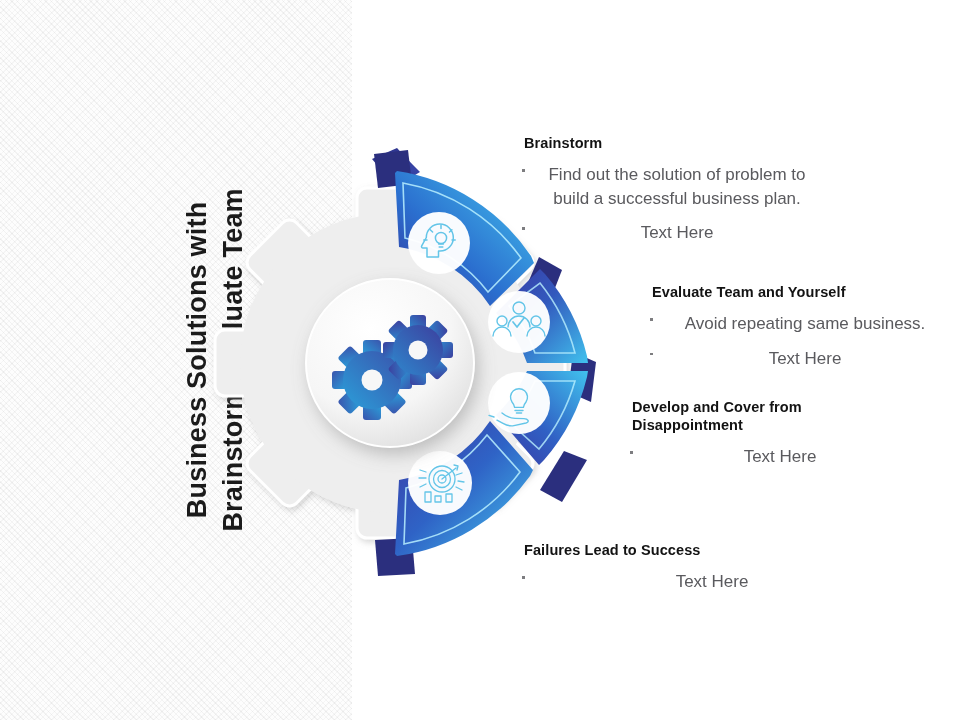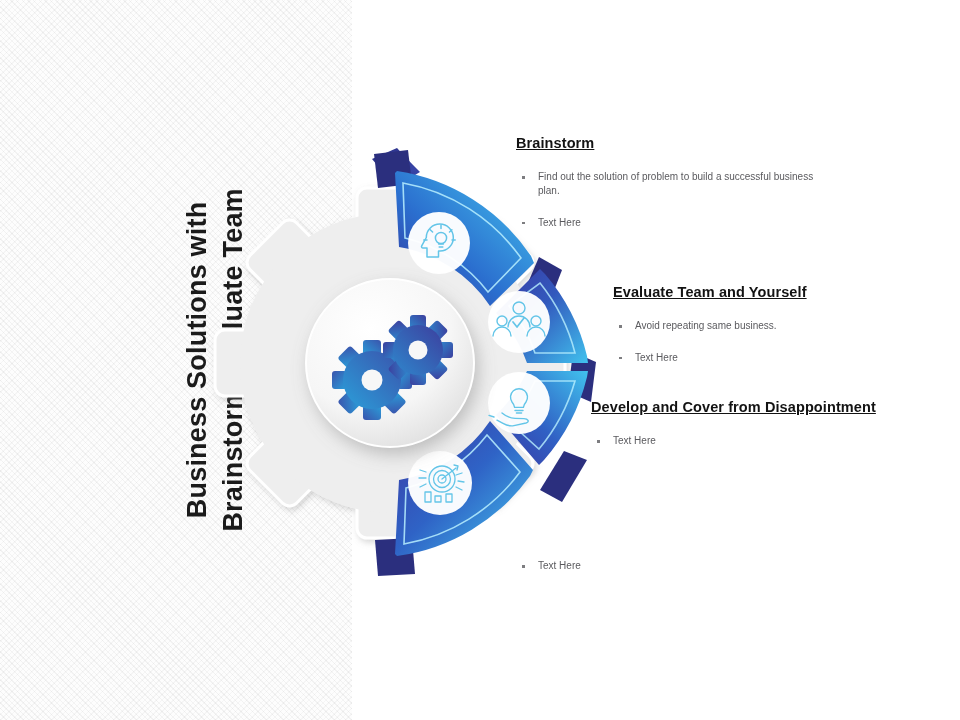--- a/index.html
+++ b/index.html
@@ -47,47 +47,47 @@
   }
   
   #graphic{
     position:absolute;
     left:150px; top:110px;
     width:520px; height:510px;
   }
   
   .block{ position:absolute; }
   .block h3{
-    margin:0 0 2px 0;
+    margin:0 0 2px 8px;
     font-size:14.5px;
     font-weight:bold;
     color:#131313;
     line-height:1.25;
     letter-spacing:.1px;
-    text-decoration:underline;
   }
   .bullets{ margin:0; padding:0; list-style:none; }
   .bullets li{
     position:relative;
     padding-left:22px;
-    font-size:10px;
+    font-size:17px;
     line-height:1.38;
     color:#5a5a5e;
-    margin-top:18px;
+    margin-top:11px;
+    text-align:center;
   }
   .bullets li:before{
     content:"";
     position:absolute;
     left:6px; top:6px;
     width:2.5px;height:2.5px;
     background:#7d7d80;
   }
   #blk-0{ left:516px; top:134px; width:300px; }
-  #blk-1{ left:613px; top:283px; width:300px; }
-  #blk-2{ left:591px; top:398px; width:290px; }
+  #blk-1{ left:644px; top:283px; width:300px; }
+  #blk-2{ left:624px; top:398px; width:290px; }
   #blk-3{ left:516px; top:541px; width:370px; }
 </style>
 </head>
 <body>
 
 <div id="slide">
 
   <div id="texture-panel"></div>
 
   <div id="title-wrap">
@@ -356,18 +356,19 @@
   </div>
 
   <div class="block" id="blk-2">
     <h3>Develop and Cover from Disappointment</h3>
     <ul class="bullets">
       <li>Text Here</li>
     </ul>
   </div>
 
   <div class="block" id="blk-3">
+    <h3>Failures Lead to Success</h3>
     <ul class="bullets">
       <li>Text Here</li>
     </ul>
   </div>
 
 </div>
 
 </body></html>

